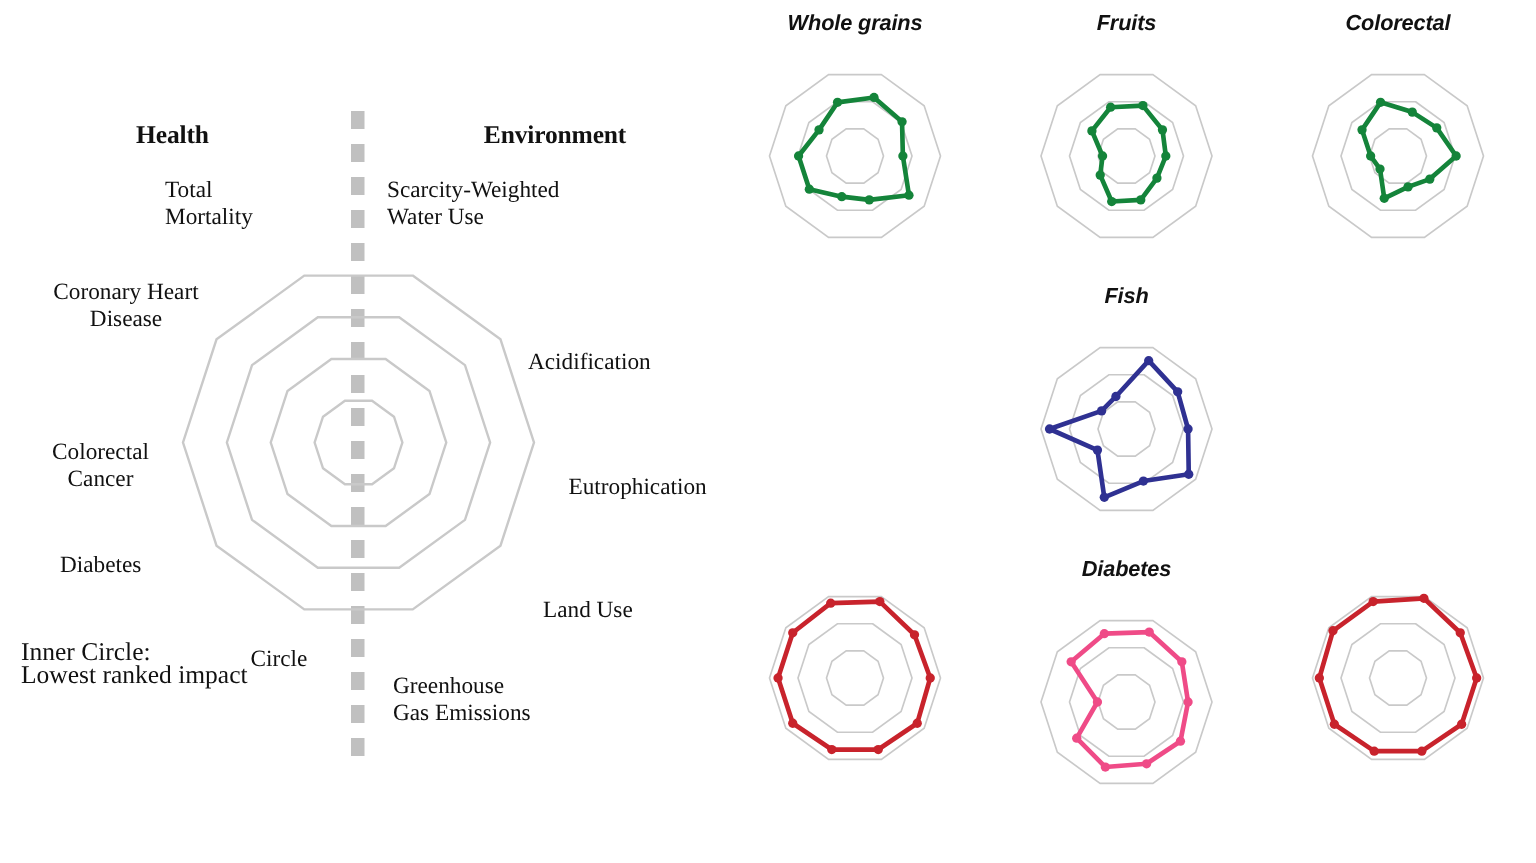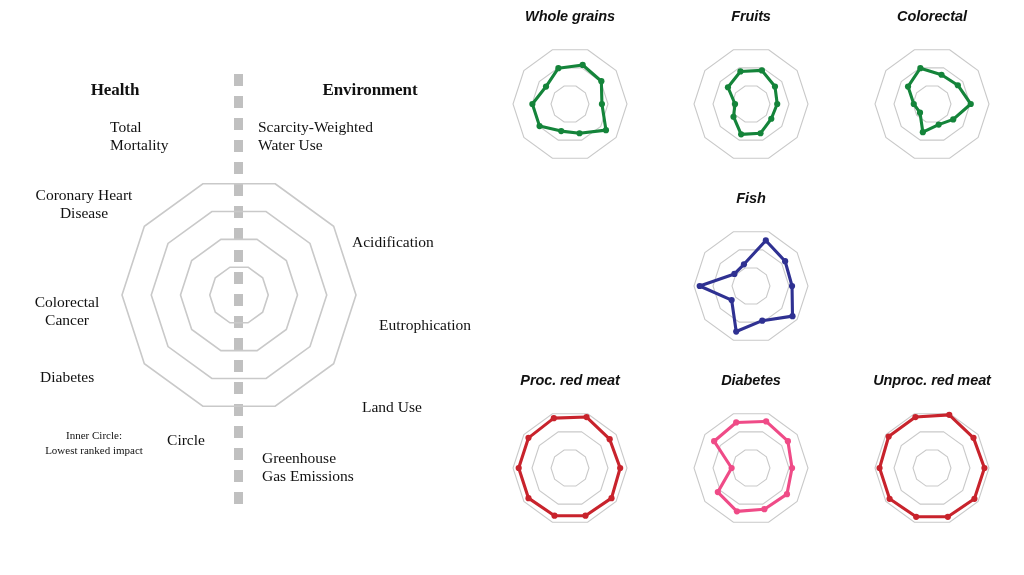--- a/index.html
+++ b/index.html
@@ -33,24 +33,23 @@
   .axis-label {
     font-size: 15.5px;
     line-height: 18px;
     color: #111;
   }
   .axis-label.right { text-align: left; margin-top: 30px; }
   .axis-label.left  { text-align: right; }
   .axis-label.center{ }
 
   .ring-note {
-    font-size: 11px;
+    font-size: 17px;
     line-height: 14.5px;
     color: #111;
-    text-align: center;
   }
   .ring-note + .ring-note { margin-top: 9px; }
 
   
   .panel-title {
     font-size: 14.5px;
     font-weight: bold;
     text-align: center;
     width: 100%;
     letter-spacing: -0.1px;
@@ -184,21 +183,20 @@
           <circle cx="133.50" cy="102.15" r="3.1" fill="#2f3192"></circle>
           <circle cx="103.27" cy="106.69" r="3.1" fill="#2f3192"></circle>
           <circle cx="77.20" cy="117.54" r="3.1" fill="#2f3192"></circle>
           <circle cx="72.63" cy="86.07" r="3.1" fill="#2f3192"></circle>
           <circle cx="40.70" cy="72.00" r="3.1" fill="#2f3192"></circle>
           <circle cx="75.40" cy="59.94" r="3.1" fill="#2f3192"></circle>
           <circle cx="84.95" cy="50.32" r="3.1" fill="#2f3192"></circle>
         </svg>
       </div>
       <div class="panel" style="left: 0px; top: 372px; width: 184px; height: 182px;">
-        <div class="panel-title">Proc. red meat</div>
         <svg width="184" height="150" viewBox="0 0 184 150" style="margin-top: 8px;">
           <polygon points="109.61,17.79 138.11,38.50 149.00,72.00 138.11,105.50 109.61,126.21 74.39,126.21 45.89,105.50 35.00,72.00 45.89,38.50 74.39,17.79" fill="none" stroke="#c9c9c9" stroke-width="1.1"></polygon>
           <polygon points="103.74,35.86 122.74,49.66 130.00,72.00 122.74,94.34 103.74,108.14 80.26,108.14 61.26,94.34 54.00,72.00 61.26,49.66 80.26,35.86" fill="none" stroke="#c9c9c9" stroke-width="1.1"></polygon>
           <polygon points="97.87,53.93 107.37,60.83 111.00,72.00 107.37,83.17 97.87,90.07 86.13,90.07 76.63,83.17 73.00,72.00 76.63,60.83 86.13,53.93" fill="none" stroke="#c9c9c9" stroke-width="1.1"></polygon>
           <polygon points="108.56,21.04 131.66,43.19 142.16,72.00 133.50,102.15 107.50,119.70 76.50,119.70 50.50,102.15 40.70,72.00 50.50,41.85 75.80,22.13" fill="none" stroke="#c8232c" stroke-width="3.1" stroke-linejoin="round"></polygon>
           <circle cx="108.56" cy="21.04" r="3.1" fill="#c8232c"></circle>
           <circle cx="131.66" cy="43.19" r="3.1" fill="#c8232c"></circle>
           <circle cx="142.16" cy="72.00" r="3.1" fill="#c8232c"></circle>
           <circle cx="133.50" cy="102.15" r="3.1" fill="#c8232c"></circle>
           <circle cx="107.50" cy="119.70" r="3.1" fill="#c8232c"></circle>
@@ -222,21 +220,20 @@
           <circle cx="127.97" cy="98.13" r="3.1" fill="#ef4b87"></circle>
           <circle cx="105.39" cy="113.20" r="3.1" fill="#ef4b87"></circle>
           <circle cx="77.91" cy="115.37" r="3.1" fill="#ef4b87"></circle>
           <circle cx="58.80" cy="96.12" r="3.1" fill="#ef4b87"></circle>
           <circle cx="72.62" cy="72.00" r="3.1" fill="#ef4b87"></circle>
           <circle cx="55.11" cy="45.20" r="3.1" fill="#ef4b87"></circle>
           <circle cx="77.20" cy="26.46" r="3.1" fill="#ef4b87"></circle>
         </svg>
       </div>
       <div class="panel" style="left: 362px; top: 372px; width: 184px; height: 182px;">
-        <div class="panel-title">Unproc. red meat</div>
         <svg width="184" height="150" viewBox="0 0 184 150" style="margin-top: 8px;">
           <polygon points="109.61,17.79 138.11,38.50 149.00,72.00 138.11,105.50 109.61,126.21 74.39,126.21 45.89,105.50 35.00,72.00 45.89,38.50 74.39,17.79" fill="none" stroke="#c9c9c9" stroke-width="1.1"></polygon>
           <polygon points="103.74,35.86 122.74,49.66 130.00,72.00 122.74,94.34 103.74,108.14 80.26,108.14 61.26,94.34 54.00,72.00 61.26,49.66 80.26,35.86" fill="none" stroke="#c9c9c9" stroke-width="1.1"></polygon>
           <polygon points="97.87,53.93 107.37,60.83 111.00,72.00 107.37,83.17 97.87,90.07 86.13,90.07 76.63,83.17 73.00,72.00 76.63,60.83 86.13,53.93" fill="none" stroke="#c9c9c9" stroke-width="1.1"></polygon>
           <polygon points="109.26,18.87 133.50,41.85 144.44,72.00 134.42,102.82 107.85,120.79 76.15,120.79 49.58,102.82 39.56,72.00 48.65,40.51 75.44,21.04" fill="none" stroke="#c8232c" stroke-width="3.1" stroke-linejoin="round"></polygon>
           <circle cx="109.26" cy="18.87" r="3.1" fill="#c8232c"></circle>
           <circle cx="133.50" cy="41.85" r="3.1" fill="#c8232c"></circle>
           <circle cx="144.44" cy="72.00" r="3.1" fill="#c8232c"></circle>
           <circle cx="134.42" cy="102.82" r="3.1" fill="#c8232c"></circle>
           <circle cx="107.85" cy="120.79" r="3.1" fill="#c8232c"></circle>

